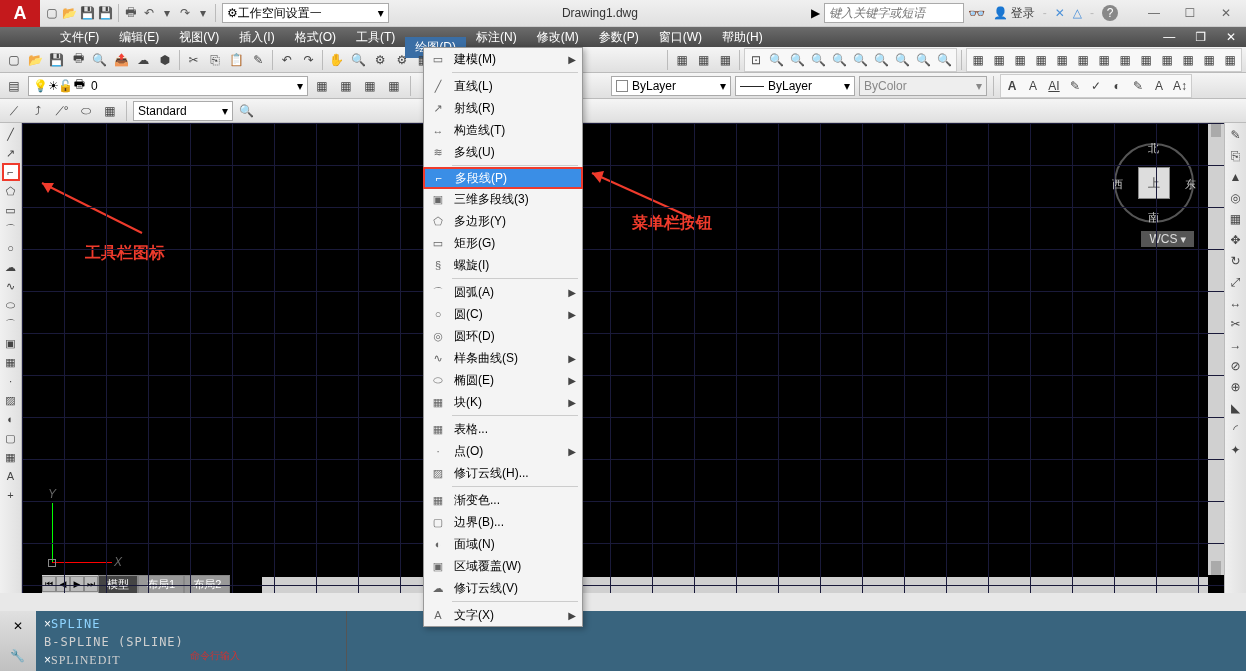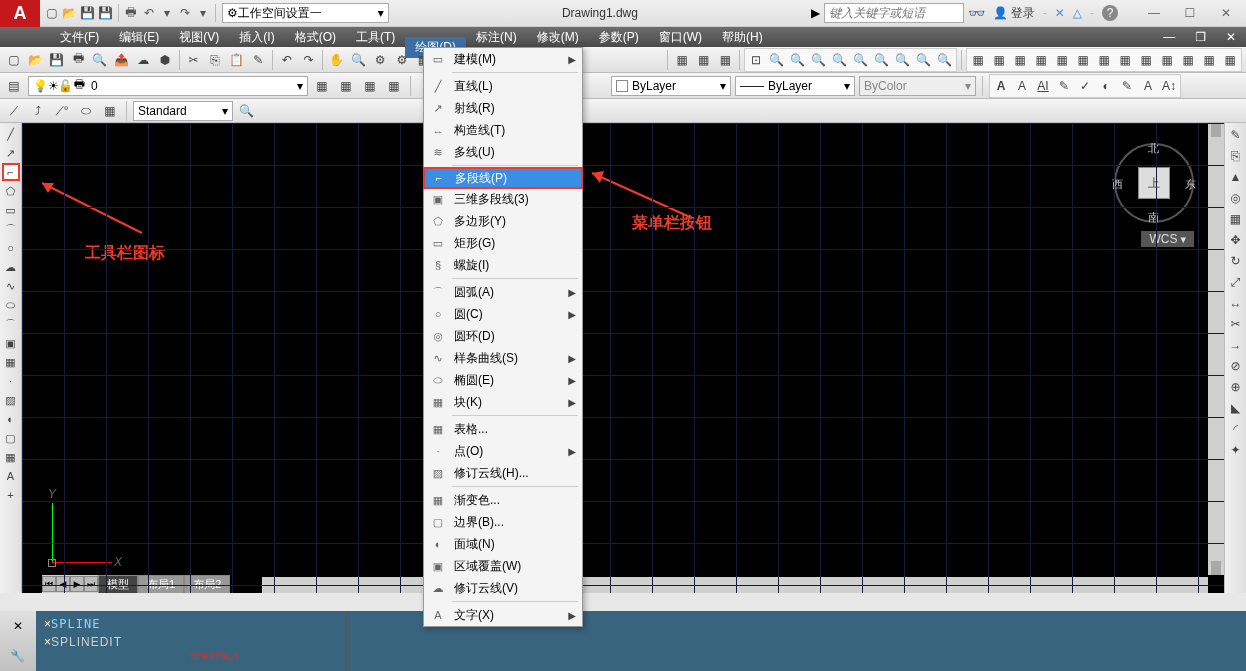--- a/index.html
+++ b/index.html
@@ -243,21 +243,21 @@
     <span>ByLayer</span>
       <span style="flex:1"></span>
       <span>▾</span>
   </div>
   <div class="tb-dropdown" style="width:120px">
     <span style="margin-right:4px">——</span>
     <span>ByLayer</span>
       <span style="flex:1"></span>
       <span>▾</span>
   </div>
-  <div class="tb-dropdown readonly" style="width:117px">
+  <div class="tb-dropdown readonly" style="width:128px">
     <span>ByColor</span>
       <span style="flex:1"></span>
       <span>▾</span>
   </div>
   <span class="tb-sep"></span>
   <div class="tb-group">
     <span class="tb-btn" style="font-weight:bold">A</span>
     <span class="tb-btn">A</span>
     <span class="tb-btn" style="text-decoration:underline">AI</span>
     <span class="tb-btn">✎</span>
@@ -530,17 +530,18 @@
     </div>
   </div>
 
 <div class="cmdline">
   <div class="cmd-tools">
     <span>✕</span>
     <span>🔧</span>
   </div>
   <div class="cmd-text">
     <div>×<span style="color:#8fd4ff;font-family:Consolas,monospace;letter-spacing:1px">SPLINE</span></div>
-    <div>×<span style="color:#d0d0d0;font-family:Liberation Sans, sans-serif;letter-spacing:1px">SPLINEDIT</span></div>
+    <div style="color:#d0d0d0;font-family:Consolas,monospace;letter-spacing:1px">B-SPLINE (SPLINE)</div>
+    <div>×<span style="color:#d0d0d0;font-family:Liberation Serif, serif;letter-spacing:1px">SPLINEDIT</span></div>
   </div>
   <div class="cmd-anno">命令行输入</div>
   <div style="width:900px;border-left:1px solid #555"></div>
 </div>
 
 </body></html>

